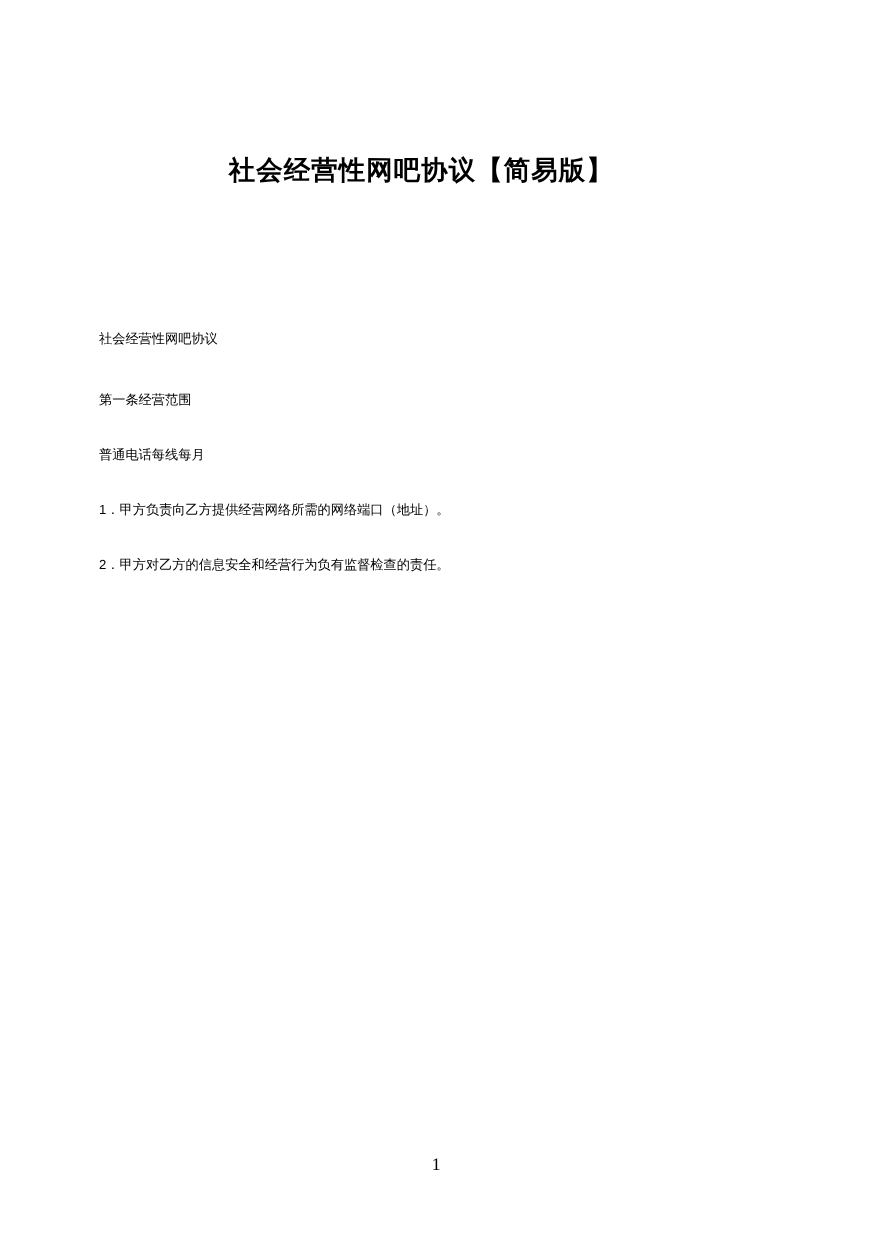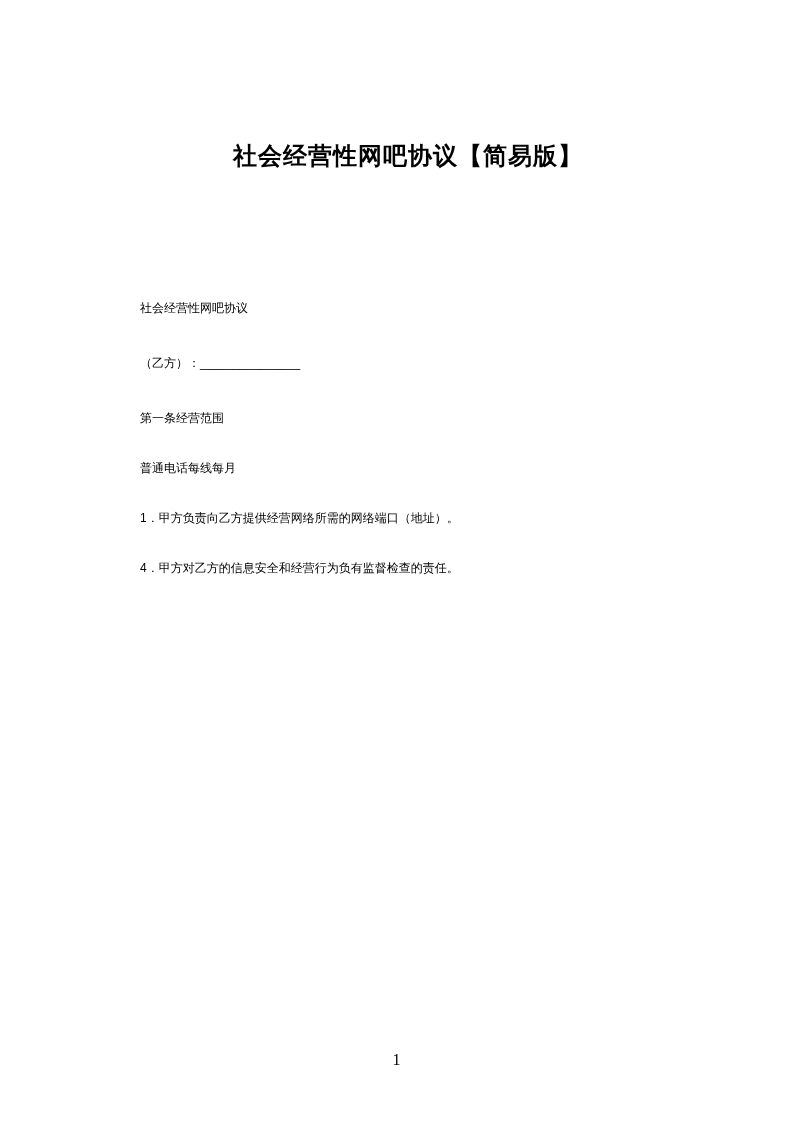--- a/index.html
+++ b/index.html
@@ -10,21 +10,21 @@
   .page {
     position: relative;
     width: 793px;
     height: 1122px;
     background: #ffffff;
     color: #000000;
     font-family: "Liberation Sans", sans-serif;
     overflow: hidden;
   }
   .content {
-    padding: 142px 93px 0 116px; 
+    padding: 142px 93px 0 66px; 
   }
   .doc-title {
     font-size: 24px;
     font-weight: bold;
     line-height: 28px;
     text-align: center;
     margin: 0 0 123px 0;
     letter-spacing: 1px;
   }
   .block {
@@ -54,30 +54,29 @@
 <body>
 
 <div class="page">
   <div class="content">
 
     <h1 class="doc-title">社会经营性网吧协议【简易版】</h1>
 
     <p class="block mb25">社会经营性网吧协议</p>
 
 
-    <p class="block mb25">（乙方）：_______________</p>
 
 
     <p class="block mb20">第一条经营范围</p>
 
 
 
     <p class="block mb20">普通电话每线每月</p>
 
 
     <p class="block mb20">1．甲方负责向乙方提供经营网络所需的网络端口（地址）。</p>
 
-    <p class="block mb20">4．甲方对乙方的信息安全和经营行为负有监督检查的责任。</p>
+    <p class="block mb20">2．甲方对乙方的信息安全和经营行为负有监督检查的责任。</p>
 
   </div>
 
   <div class="page-footer">1</div>
 </div>
 
 </body></html>

